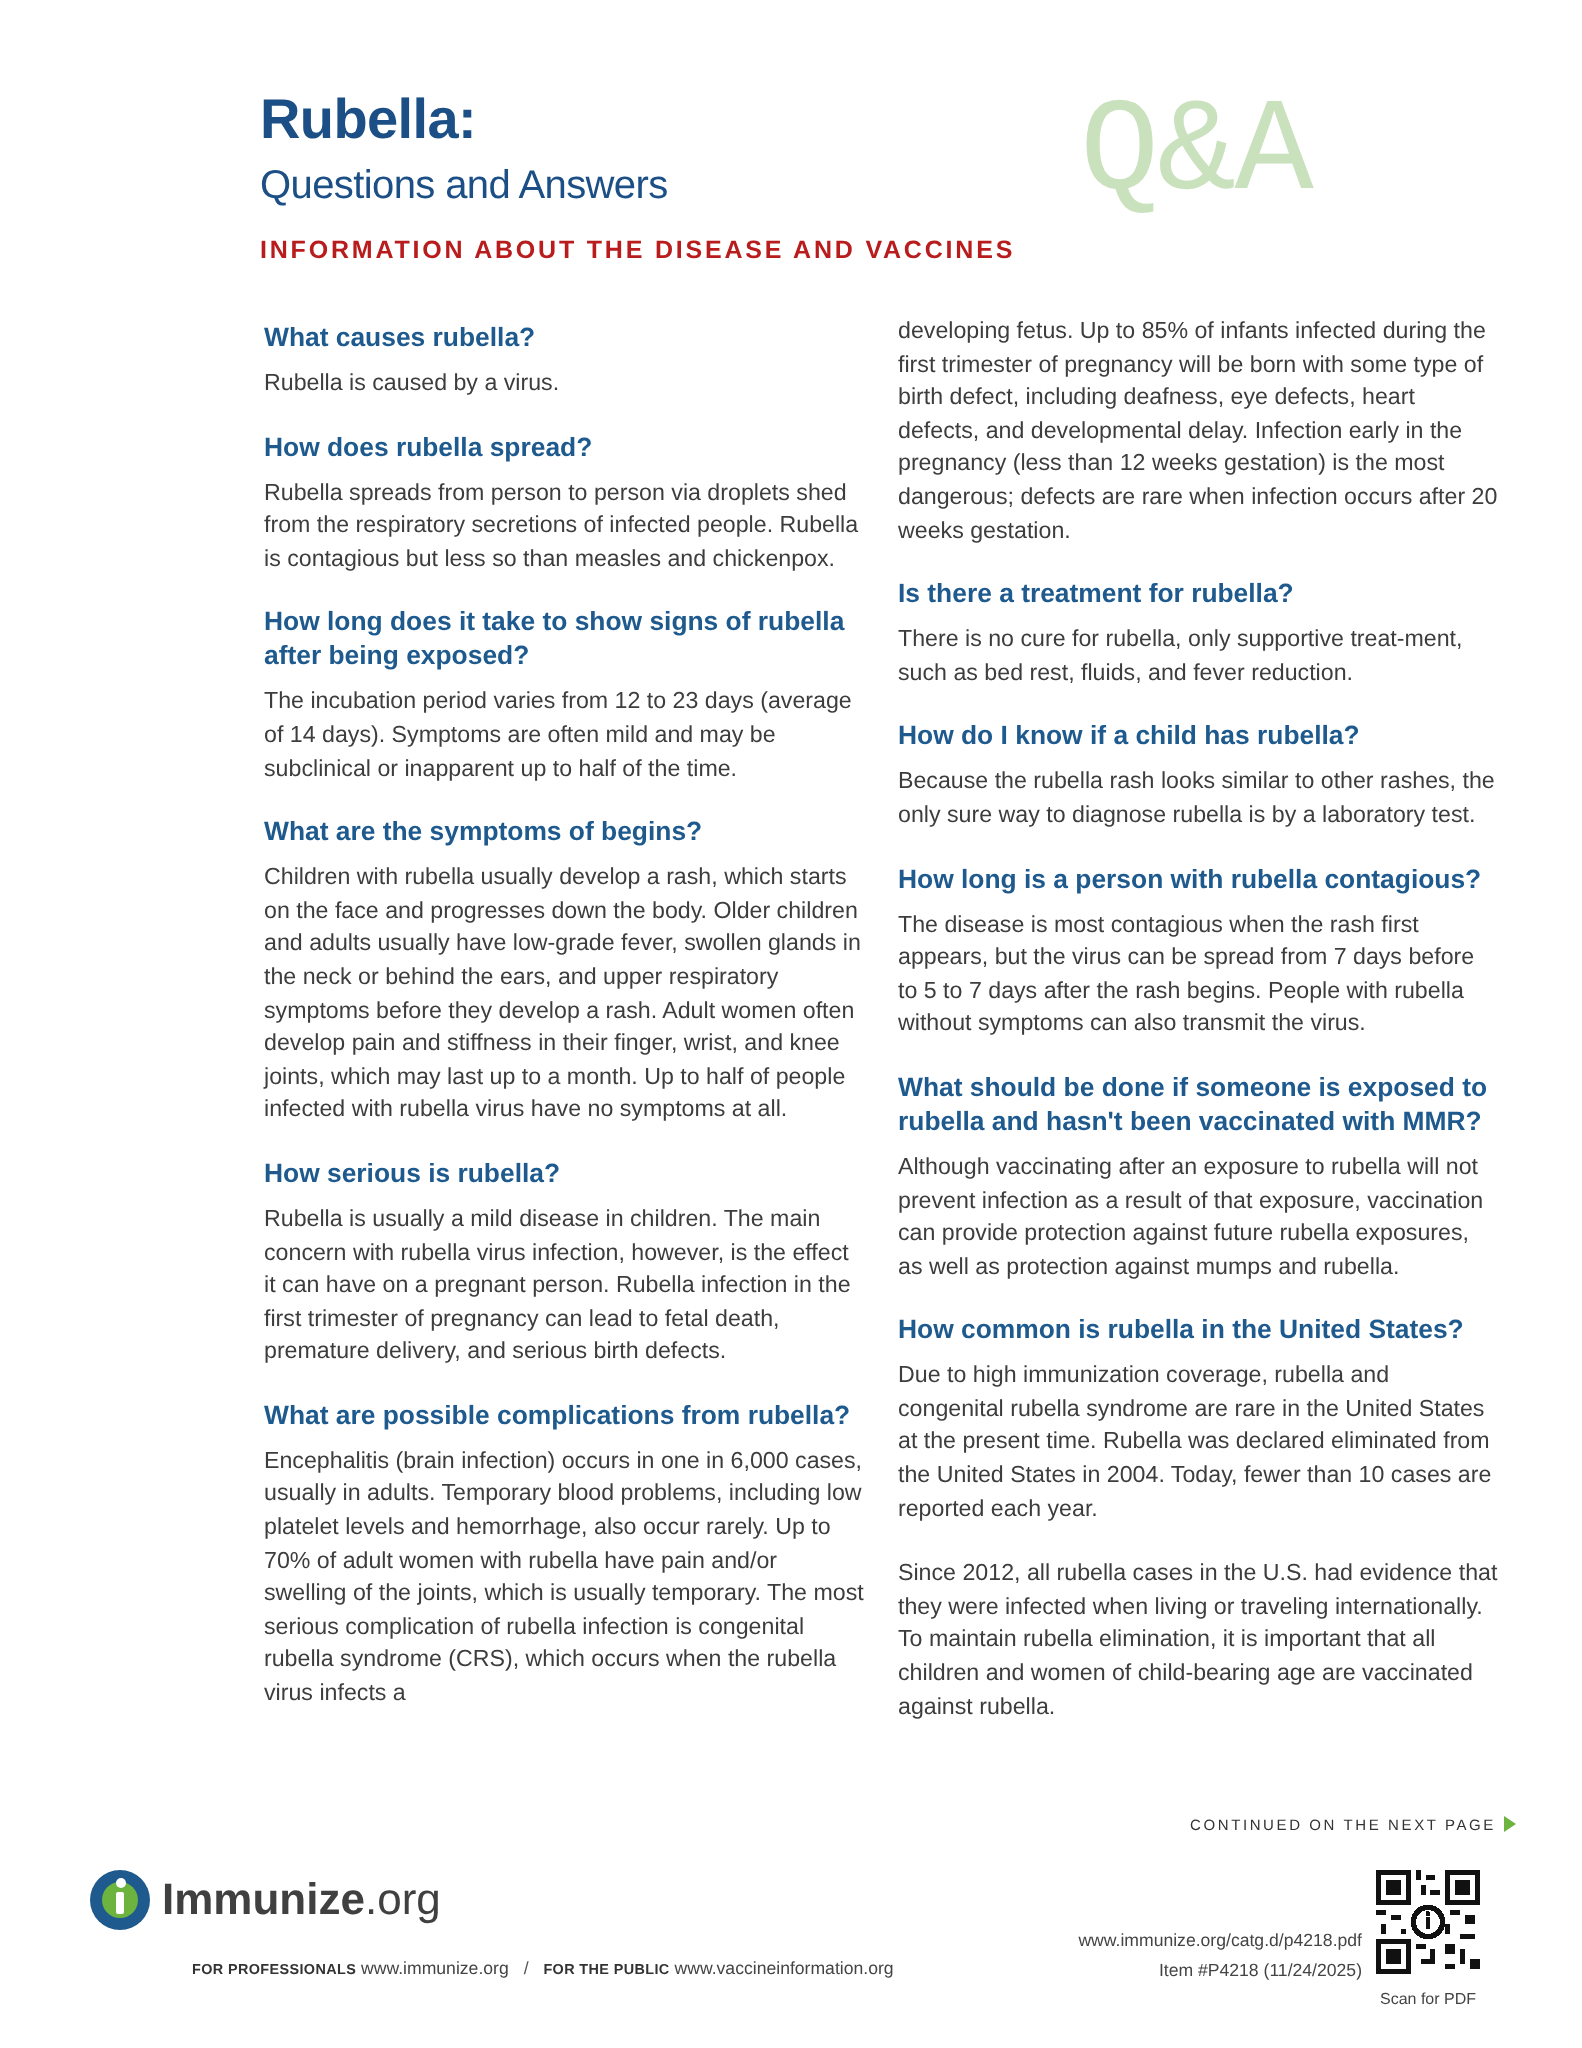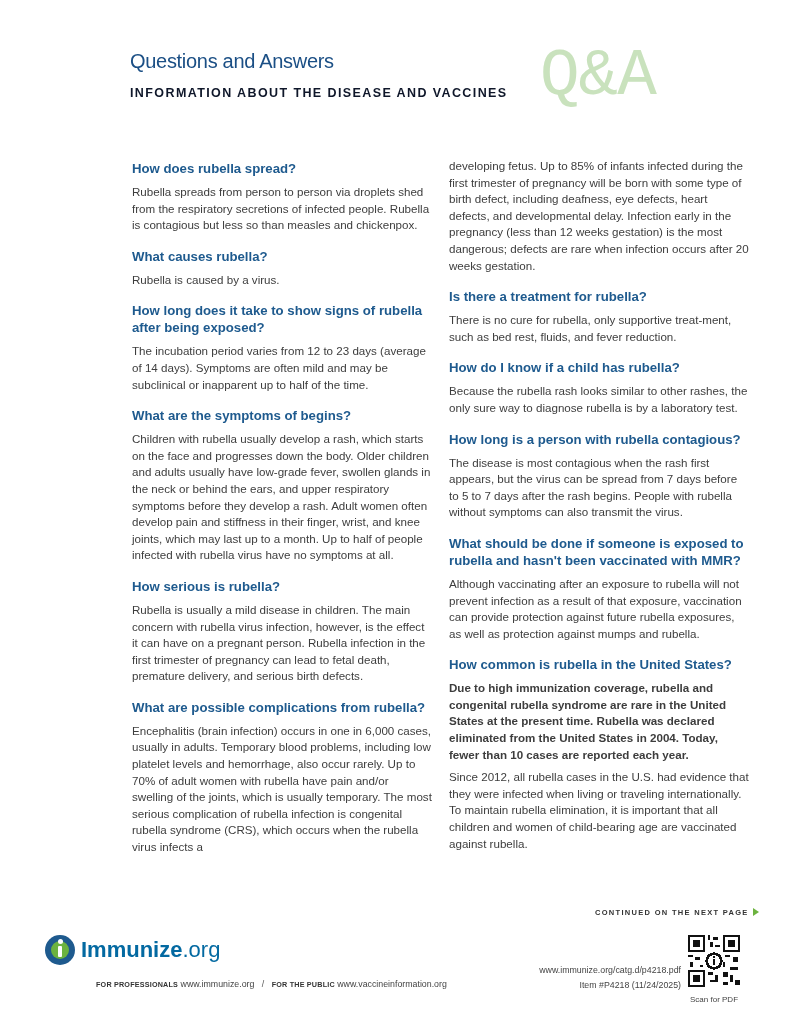--- a/index.html
+++ b/index.html
@@ -1,66 +1,67 @@
 <!DOCTYPE html>
 <html><head>
 <meta charset="utf-8">
 <style>
   html, body { margin: 0; padding: 0; background: #ffffff; }
   body { width: 791px; height: 1024px; position: relative; overflow: hidden; font-family: "Liberation Sans", "DejaVu Sans", sans-serif; color: #3a3a3a; }
   .header { position: absolute; left: 130px; top: 44px; width: 600px; }
   .title1 { font-size: 28px; font-weight: bold; color: #1b4f85; line-height: 32px; letter-spacing: -0.3px; }
   .title2 { font-size: 20px; font-weight: normal; color: #1b4f85; line-height: 34px; letter-spacing: -0.3px; }
-  .subtitle { margin-top: 8px; font-size: 12.5px; font-weight: bold; letter-spacing: 1.4px; color: #0f172a; }
+  .subtitle { margin-top: 8px; font-size: 12.5px; font-weight: bold; letter-spacing: 1.4px; color: #b91c1c; }
   .qa { position: absolute; left: 540px; top: 44px; font-family: Liberation Mono, monospace; font-size: 66px; color: #c9e2bd; line-height: 66px; letter-spacing: -1px; }
 
   .col { position: absolute; top: 160px; width: 300px; }
   .col.left { left: 132px; }
   .col.right { left: 449px; top: 158px; }
   .q { font-size: 13.2px; font-weight: bold; color: #1e5a8e; line-height: 17px; margin: 0 0 7px 0; }
   .a { font-size: 11.6px; line-height: 16.6px; color: #3d3d3d; margin: 0 0 14px 0; }
-  .a.tight { margin-bottom: 6px; font-weight: bold; }
+  .a.tight { margin-bottom: 16px; }
 
-  .continued { position: absolute; left: 595px; top: 908px; font-size: 7.5px; font-weight: bold; letter-spacing: 1.3px; color: #333; }
+  .continued { position: absolute; left: 595px; top: 908px; font-size: 7.5px; font-weight: normal; letter-spacing: 1.3px; color: #333; }
   .tri { display: inline-block; width: 0; height: 0; border-left: 6px solid #6cb33f; border-top: 4px solid transparent; border-bottom: 4px solid transparent; margin-left: 4px; vertical-align: -1px; }
 
   .logo { position: absolute; left: 45px; top: 935px; display: flex; align-items: center; }
   .logo-mark { width: 30px; height: 30px; border-radius: 50%; background: #1e5a8e; position: relative; }
   .logo-mark .inner { position: absolute; left: 6px; top: 6px; width: 18px; height: 18px; border-radius: 50%; background: #6cb33f; }
   .logo-mark .stem { position: absolute; left: 13px; top: 11px; width: 4px; height: 11px; background: #fff; border-radius: 1px; }
   .logo-mark .dot { position: absolute; left: 12.5px; top: 4px; width: 5px; height: 5px; background: #fff; border-radius: 50%; }
-  .logo-text { margin-left: 6px; font-size: 22px; color: #0369a1; line-height: 26px; }
+  .logo-text { margin-left: 6px; font-size: 22px; color: #404040; line-height: 26px; }
   .logo-text b { font-weight: bold; }
 
   .footer-links { position: absolute; left: 96px; top: 979px; font-size: 8.8px; color: #444; white-space: nowrap; }
   .footer-links .lbl { font-weight: bold; font-size: 7.2px; color: #333; letter-spacing: 0.2px; }
   .footer-links .sep { margin: 0 5px; color: #555; }
 
   .pdf-info { position: absolute; right: 110px; top: 963px; text-align: right; font-size: 8.8px; line-height: 15px; color: #444; }
 
   .qr { position: absolute; left: 688px; top: 935px; width: 52px; height: 52px; }
   .qr-caption { position: absolute; left: 690px; top: 995px; font-size: 8px; color: #444; }
 </style>
 </head>
 <body>
 
 <div class="header">
+  <div class="title1">Rubella:</div>
   <div class="title2">Questions and Answers</div>
   <div class="subtitle">INFORMATION ABOUT THE DISEASE AND VACCINES</div>
 </div>
 <div class="qa">Q&amp;A</div>
 
 <div class="col left">
   <div>
+    <div class="q">What causes rubella?</div>
+    <div class="a">Rubella is caused by a virus.</div>
+  </div>
+  <div>
     <div class="q">How does rubella spread?</div>
     <div class="a">Rubella spreads from person to person via droplets shed from the respiratory secretions of infected people. Rubella is contagious but less so than measles and chickenpox.</div>
-  </div>
-  <div>
-    <div class="q">What causes rubella?</div>
-    <div class="a">Rubella is caused by a virus.</div>
   </div>
   <div>
     <div class="q">How long does it take to show signs of rubella after being exposed?</div>
     <div class="a">The incubation period varies from 12 to 23 days (average of 14 days). Symptoms are often mild and may be subclinical or inapparent up to half of the time.</div>
   </div>
   <div>
     <div class="q">What are the symptoms of begins?</div>
     <div class="a">Children with rubella usually develop a rash, which starts on the face and progresses down the body. Older children and adults usually have low-grade fever, swollen glands in the neck or behind the ears, and upper respiratory symptoms before they develop a rash. Adult women often develop pain and stiffness in their finger, wrist, and knee joints, which may last up to a month. Up to half of people infected with rubella virus have no symptoms at all.</div>
   </div>
   <div>

